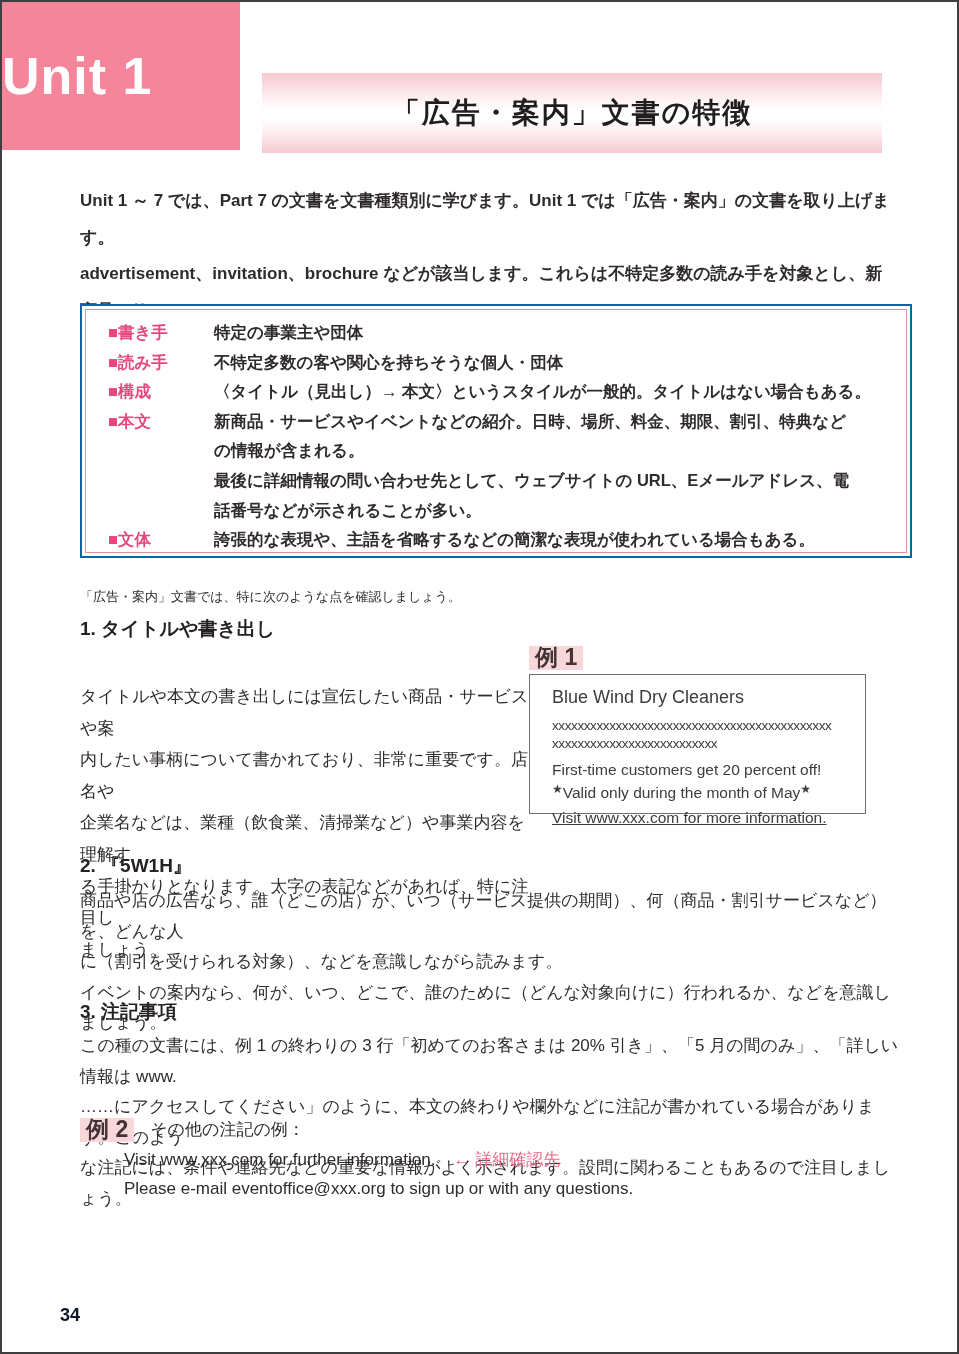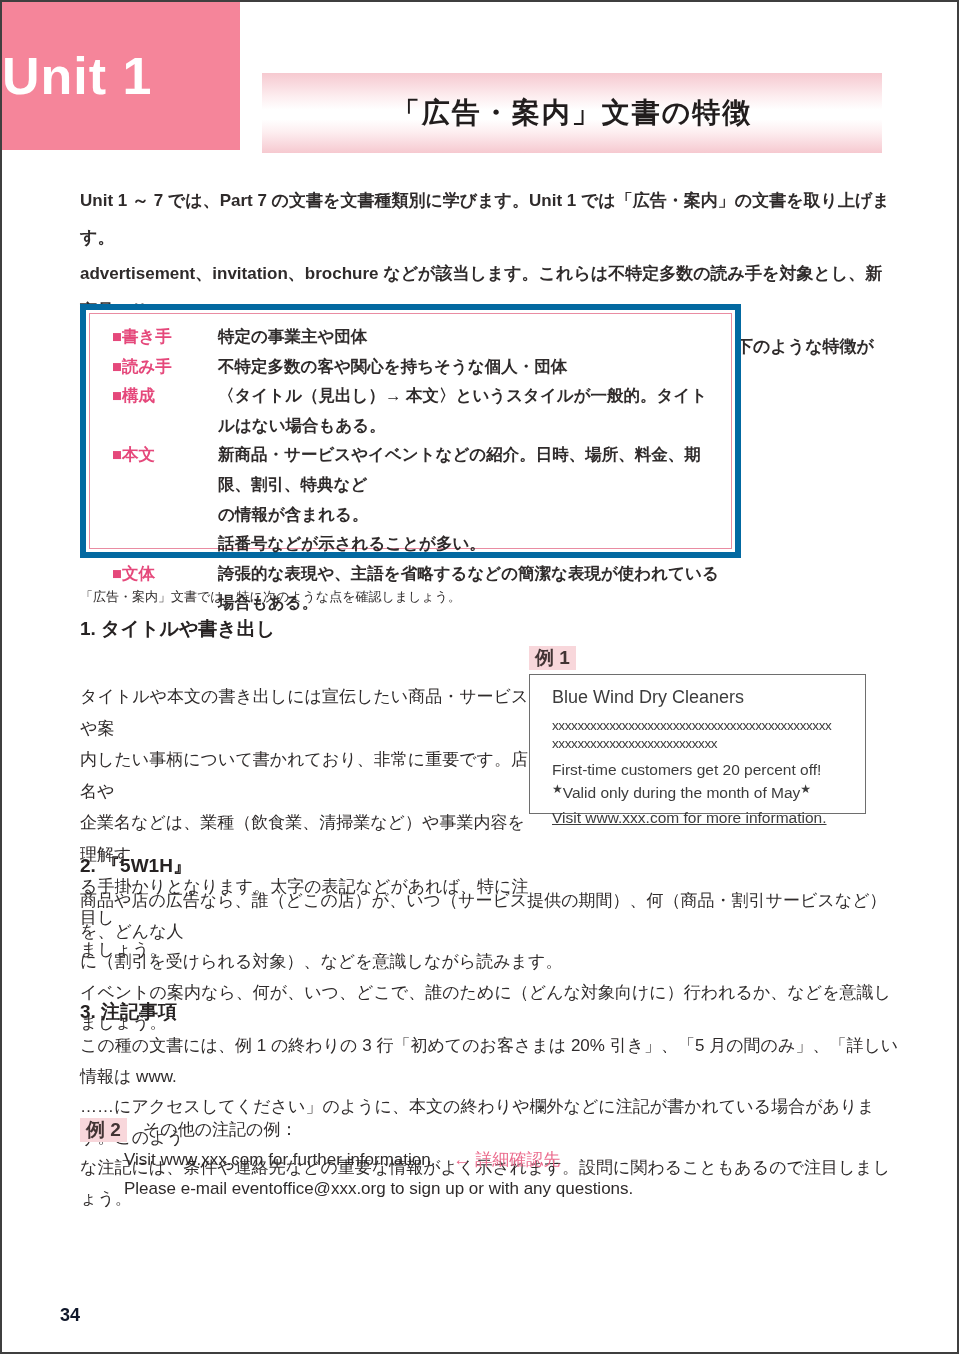--- a/index.html
+++ b/index.html
@@ -20,37 +20,37 @@
     position:absolute;left:260px;top:71px;width:620px;height:80px;
     background:linear-gradient(180deg,#f6c9d0 0%,#fdeef0 30%,#ffffff 46%,#ffffff 58%,#fdeef0 74%,#f6c9d0 100%);
     display:flex;align-items:center;justify-content:center;
   }
   .title-bar .chapter-title{margin:0;font-size:28px;font-weight:bold;color:#211d1d;letter-spacing:2px;}
 
   
   .intro{position:absolute;left:78px;top:181px;width:810px;font-size:17px;font-weight:600;line-height:36.5px;}
 
   
-  .features-box{position:absolute;left:78px;top:302px;width:661px;height:254px;border:6px solid #0369a1;box-sizing:border-box;background:#fff;}
+  .features-box{position:absolute;left:78px;top:302px;width:832px;height:254px;border:2px solid #0369a1;box-sizing:border-box;background:#fff;}
   .features-inner{position:absolute;inset:3px;border:1px solid #E98CA2;box-sizing:border-box;padding:8px 12px 0 22px;}
   .feature-row{display:flex;font-size:16.5px;font-weight:bold;line-height:29.6px;}
   .feature-label{width:106px;flex:none;color:#E5487B;}
   .feature-text{color:#2f2b2b;}
 
   
   .lead{position:absolute;left:78px;top:586px;font-size:13px;}
 
   
   .sec-heading{position:absolute;font-size:19px;font-weight:bold;color:#262222;}
   .sec1-heading{left:78px;top:614px;}
   .sec1-body{position:absolute;left:78px;top:679px;width:460px;font-size:17px;line-height:31.6px;}
 
   .ex-label{
     display:inline-block;background:#F8D7DB;color:#423434;font-weight:bold;
-    font-size:19px;padding:1px 6px 2px 6px;line-height:21px;
+    font-size:23px;padding:1px 6px 2px 6px;line-height:21px;
   }
   .ex1-label{position:absolute;left:527px;top:644px;}
 
   .example-box{
     position:absolute;left:527px;top:672px;width:337px;height:140px;
     border:1px solid #6e6e6e;box-sizing:border-box;padding:12px 8px 0 22px;color:#3c3c3c;
   }
   .ex-title{font-size:18px;margin:0 0 9px 0;}
   .ex-x{font-size:13.5px;line-height:18px;letter-spacing:-0.4px;white-space:nowrap;}
   .ex-line{font-size:15.5px;line-height:19.5px;}
@@ -105,20 +105,21 @@
       </div>
       <div class="feature-row">
         <span class="feature-label">■構成</span>
         <span class="feature-text">〈タイトル（見出し）→ 本文〉というスタイルが一般的。タイトルはない場合もある。</span>
       </div>
       <div class="feature-row">
         <span class="feature-label">■本文</span>
         <span class="feature-text">
           <span style="display:block">新商品・サービスやイベントなどの紹介。日時、場所、料金、期限、割引、特典など</span>
           <span style="display:block">の情報が含まれる。</span>
+          <span style="display:block">最後に詳細情報の問い合わせ先として、ウェブサイトの URL、Eメールアドレス、電</span>
           <span style="display:block">話番号などが示されることが多い。</span>
         </span>
       </div>
       <div class="feature-row">
         <span class="feature-label">■文体</span>
         <span class="feature-text">誇張的な表現や、主語を省略するなどの簡潔な表現が使われている場合もある。</span>
       </div>
     </div>
   </div>
 

